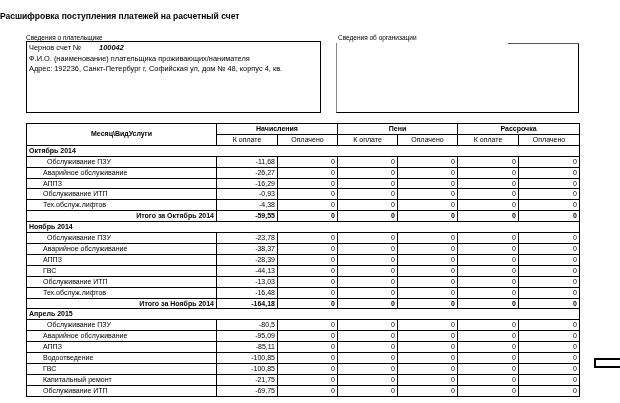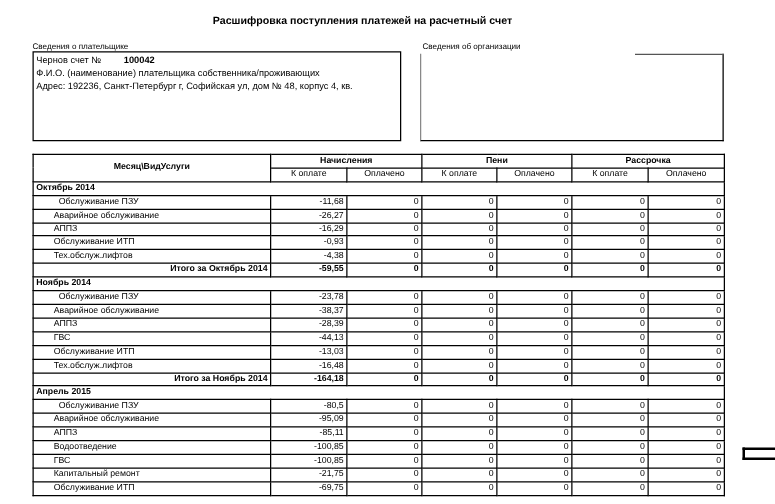--- a/index.html
+++ b/index.html
@@ -1,32 +1,32 @@
 <!DOCTYPE html>
 <html><head>
 <meta charset="utf-8">
 <style>
   html, body { margin: 0; padding: 0; }
   body {
     width: 620px; height: 403px; overflow: hidden; background: #ffffff;
     position: relative; font-family: "Liberation Sans", sans-serif; color: #000;
   }
   .title {
-    position: absolute; left: 0; width: 580px; top: 11px; text-align: center;
+    position: absolute; left: 0; width: 580px; top: 11px; 
     font-size: 8.5px; font-weight: bold;
   }
   .caption {
     position: absolute; font-size: 6.5px; top: 34px;
   }
   .payer-box {
     position: absolute; left: 26px; top: 41px; width: 295px; height: 72px;
     border: 1px solid #000; box-sizing: border-box; padding: 1px 2px;
     font-size: 7.4px; line-height: 10.5px;
   }
-  .payer-box .acct-num { font-weight: bold; margin-left: 16px; }
+  .payer-box .acct-num { font-weight: bold; margin-left: 16px; font-style: italic; }
   .payer-box .bold { font-weight: bold; }
   .org-box {
     position: absolute; left: 336px; top: 43px; width: 243px; height: 70px;
     border-left: 1px solid #888; border-bottom: 1px solid #000; border-right: 1px solid #000;
     box-sizing: border-box;
   }
   .org-top-border {
     position: absolute; left: 508px; top: 43px; width: 71px; height: 1px; background: #555;
   }
   table.report {
@@ -55,21 +55,21 @@
 <body>
 
 <div class="title">Расшифровка поступления платежей на расчетный счет</div>
 
 <div class="caption" style="left:26px;">Сведения о плательщике</div>
 <div class="payer-box">
   <div>
     <span>Чернов счет №</span>
     <span class="acct-num">100042</span>
   </div>
-  <div>Ф.И.О. (наименование) плательщика собственника/проживающих</div>
+  <div>Ф.И.О. (наименование) плательщика проживающих/нанимателя</div>
   <div>Адрес: 192236, Санкт-Петербург г, Софийская ул, дом № 48, корпус 4, кв.</div>
 </div>
 
 <div class="caption" style="left:338px;">Сведения об организации</div>
 <div class="org-box"></div>
 <div class="org-top-border"></div>
 
 <table class="report">
   <colgroup>
     <col style="width:190px">

